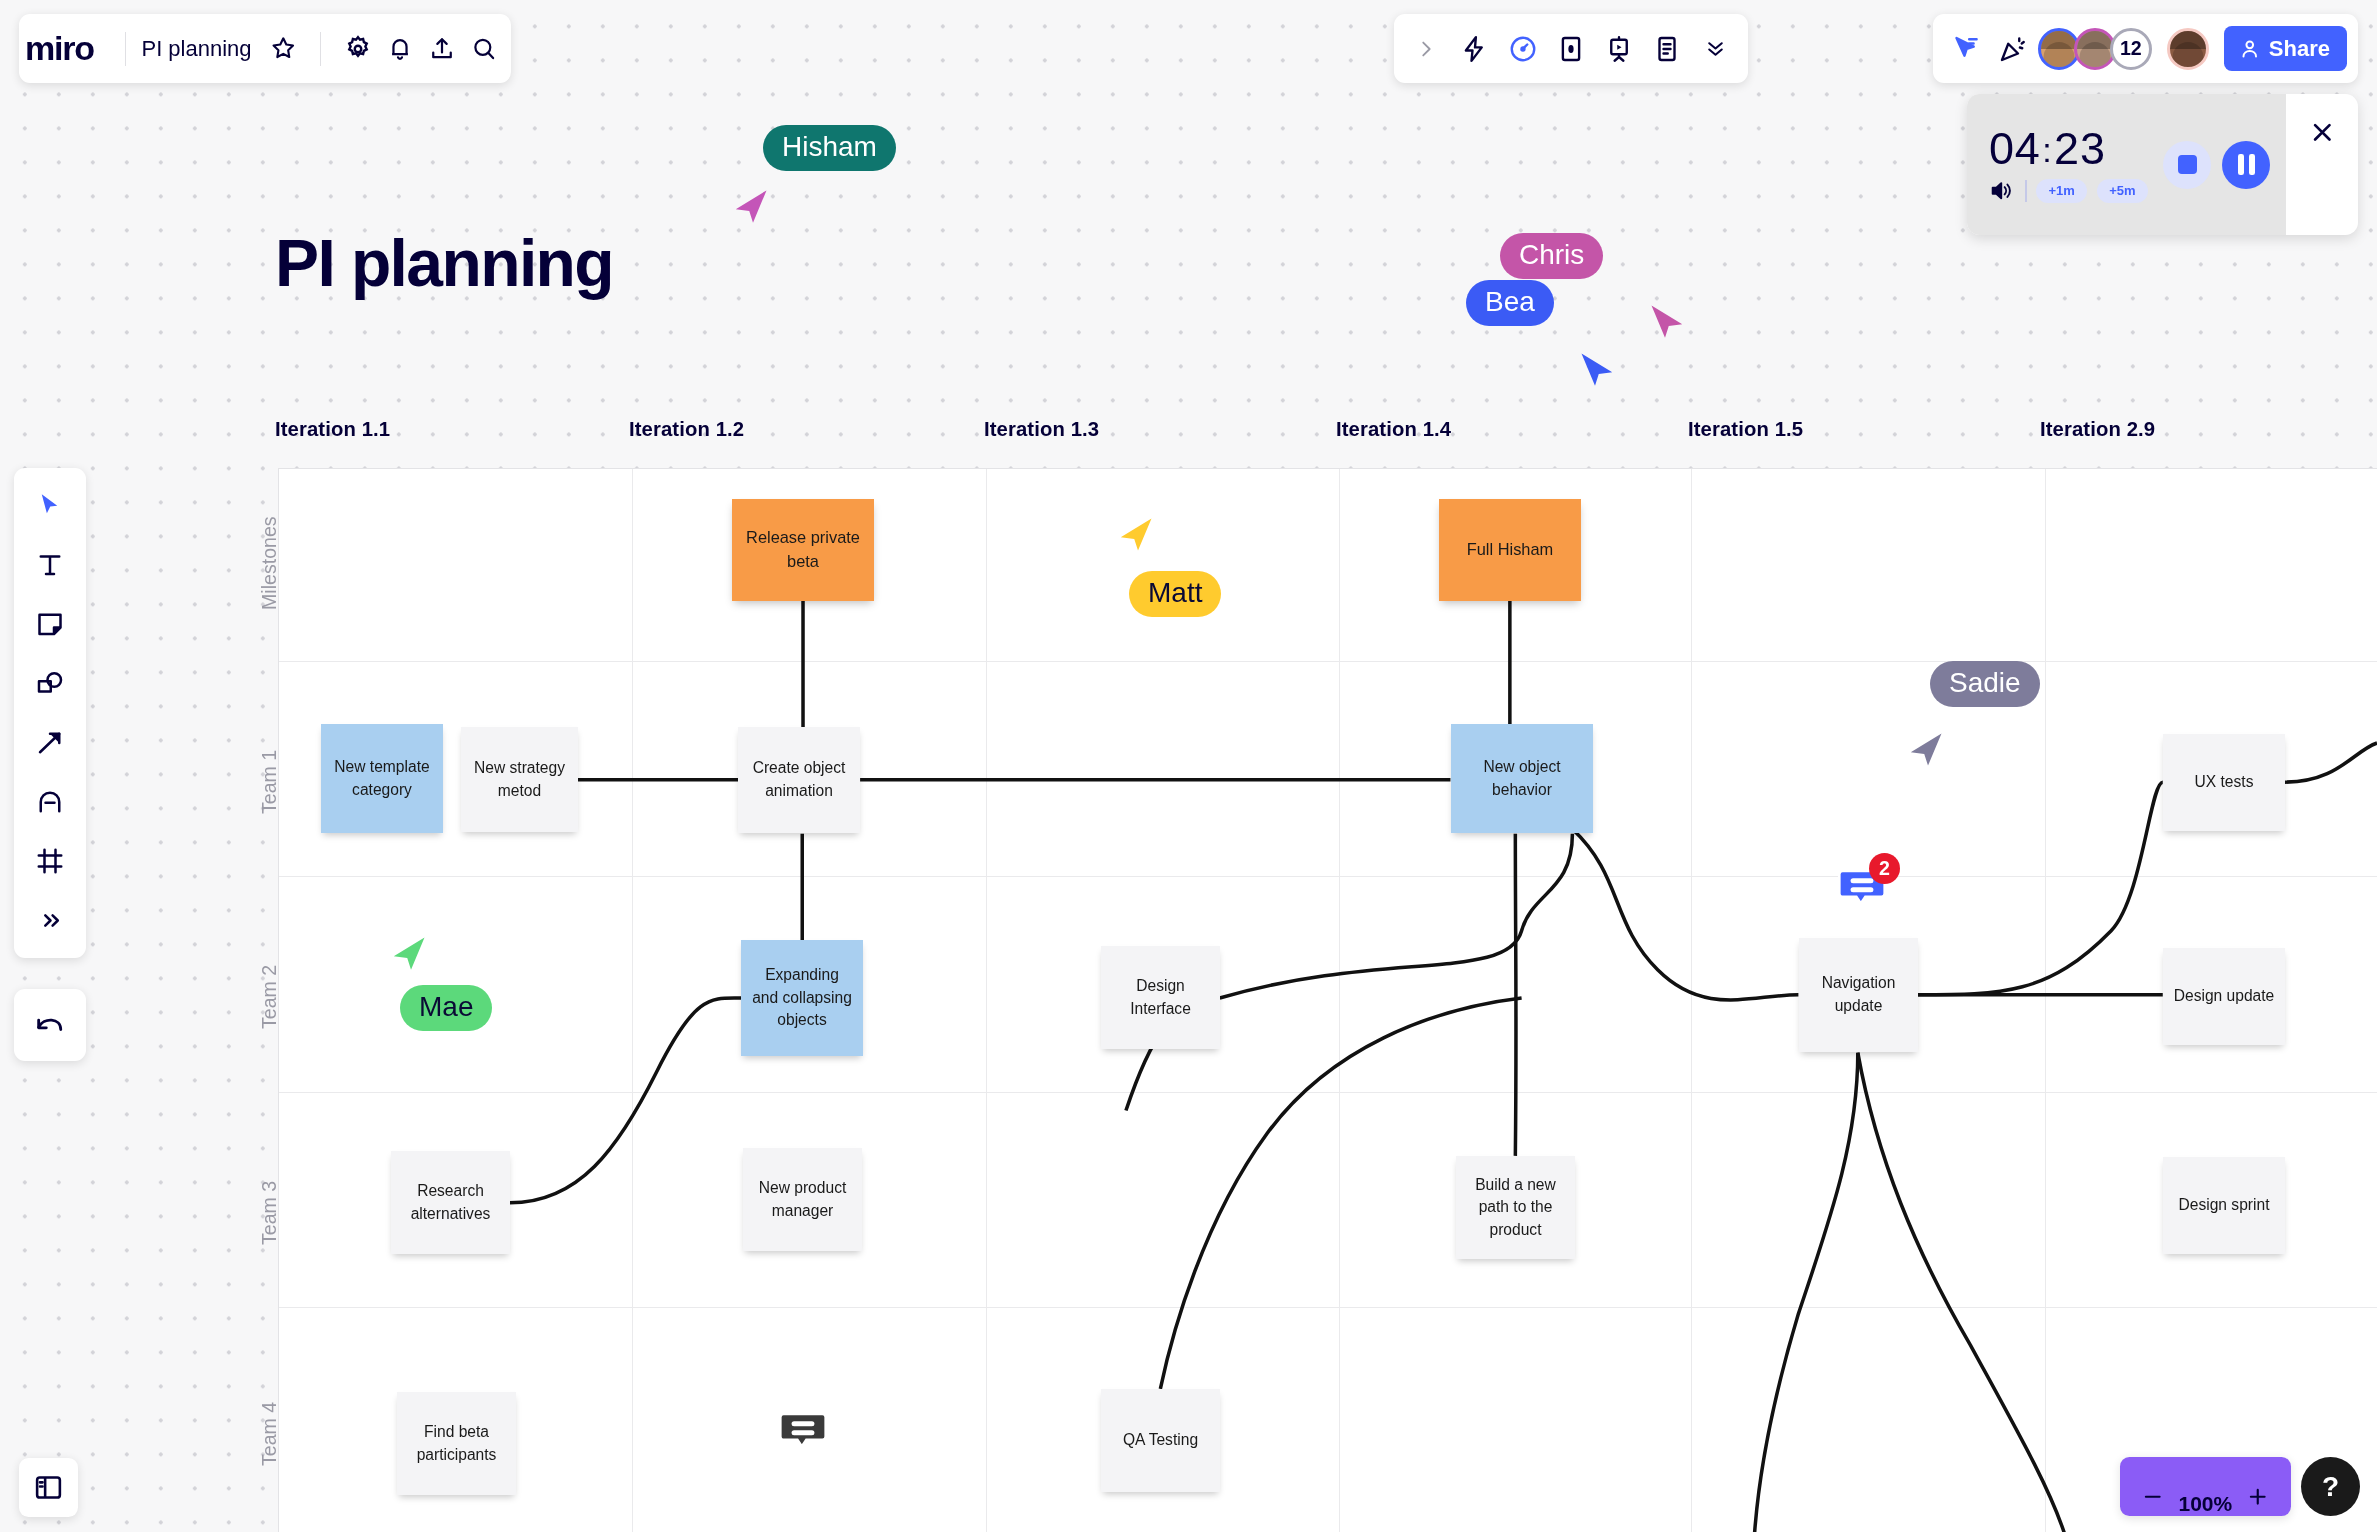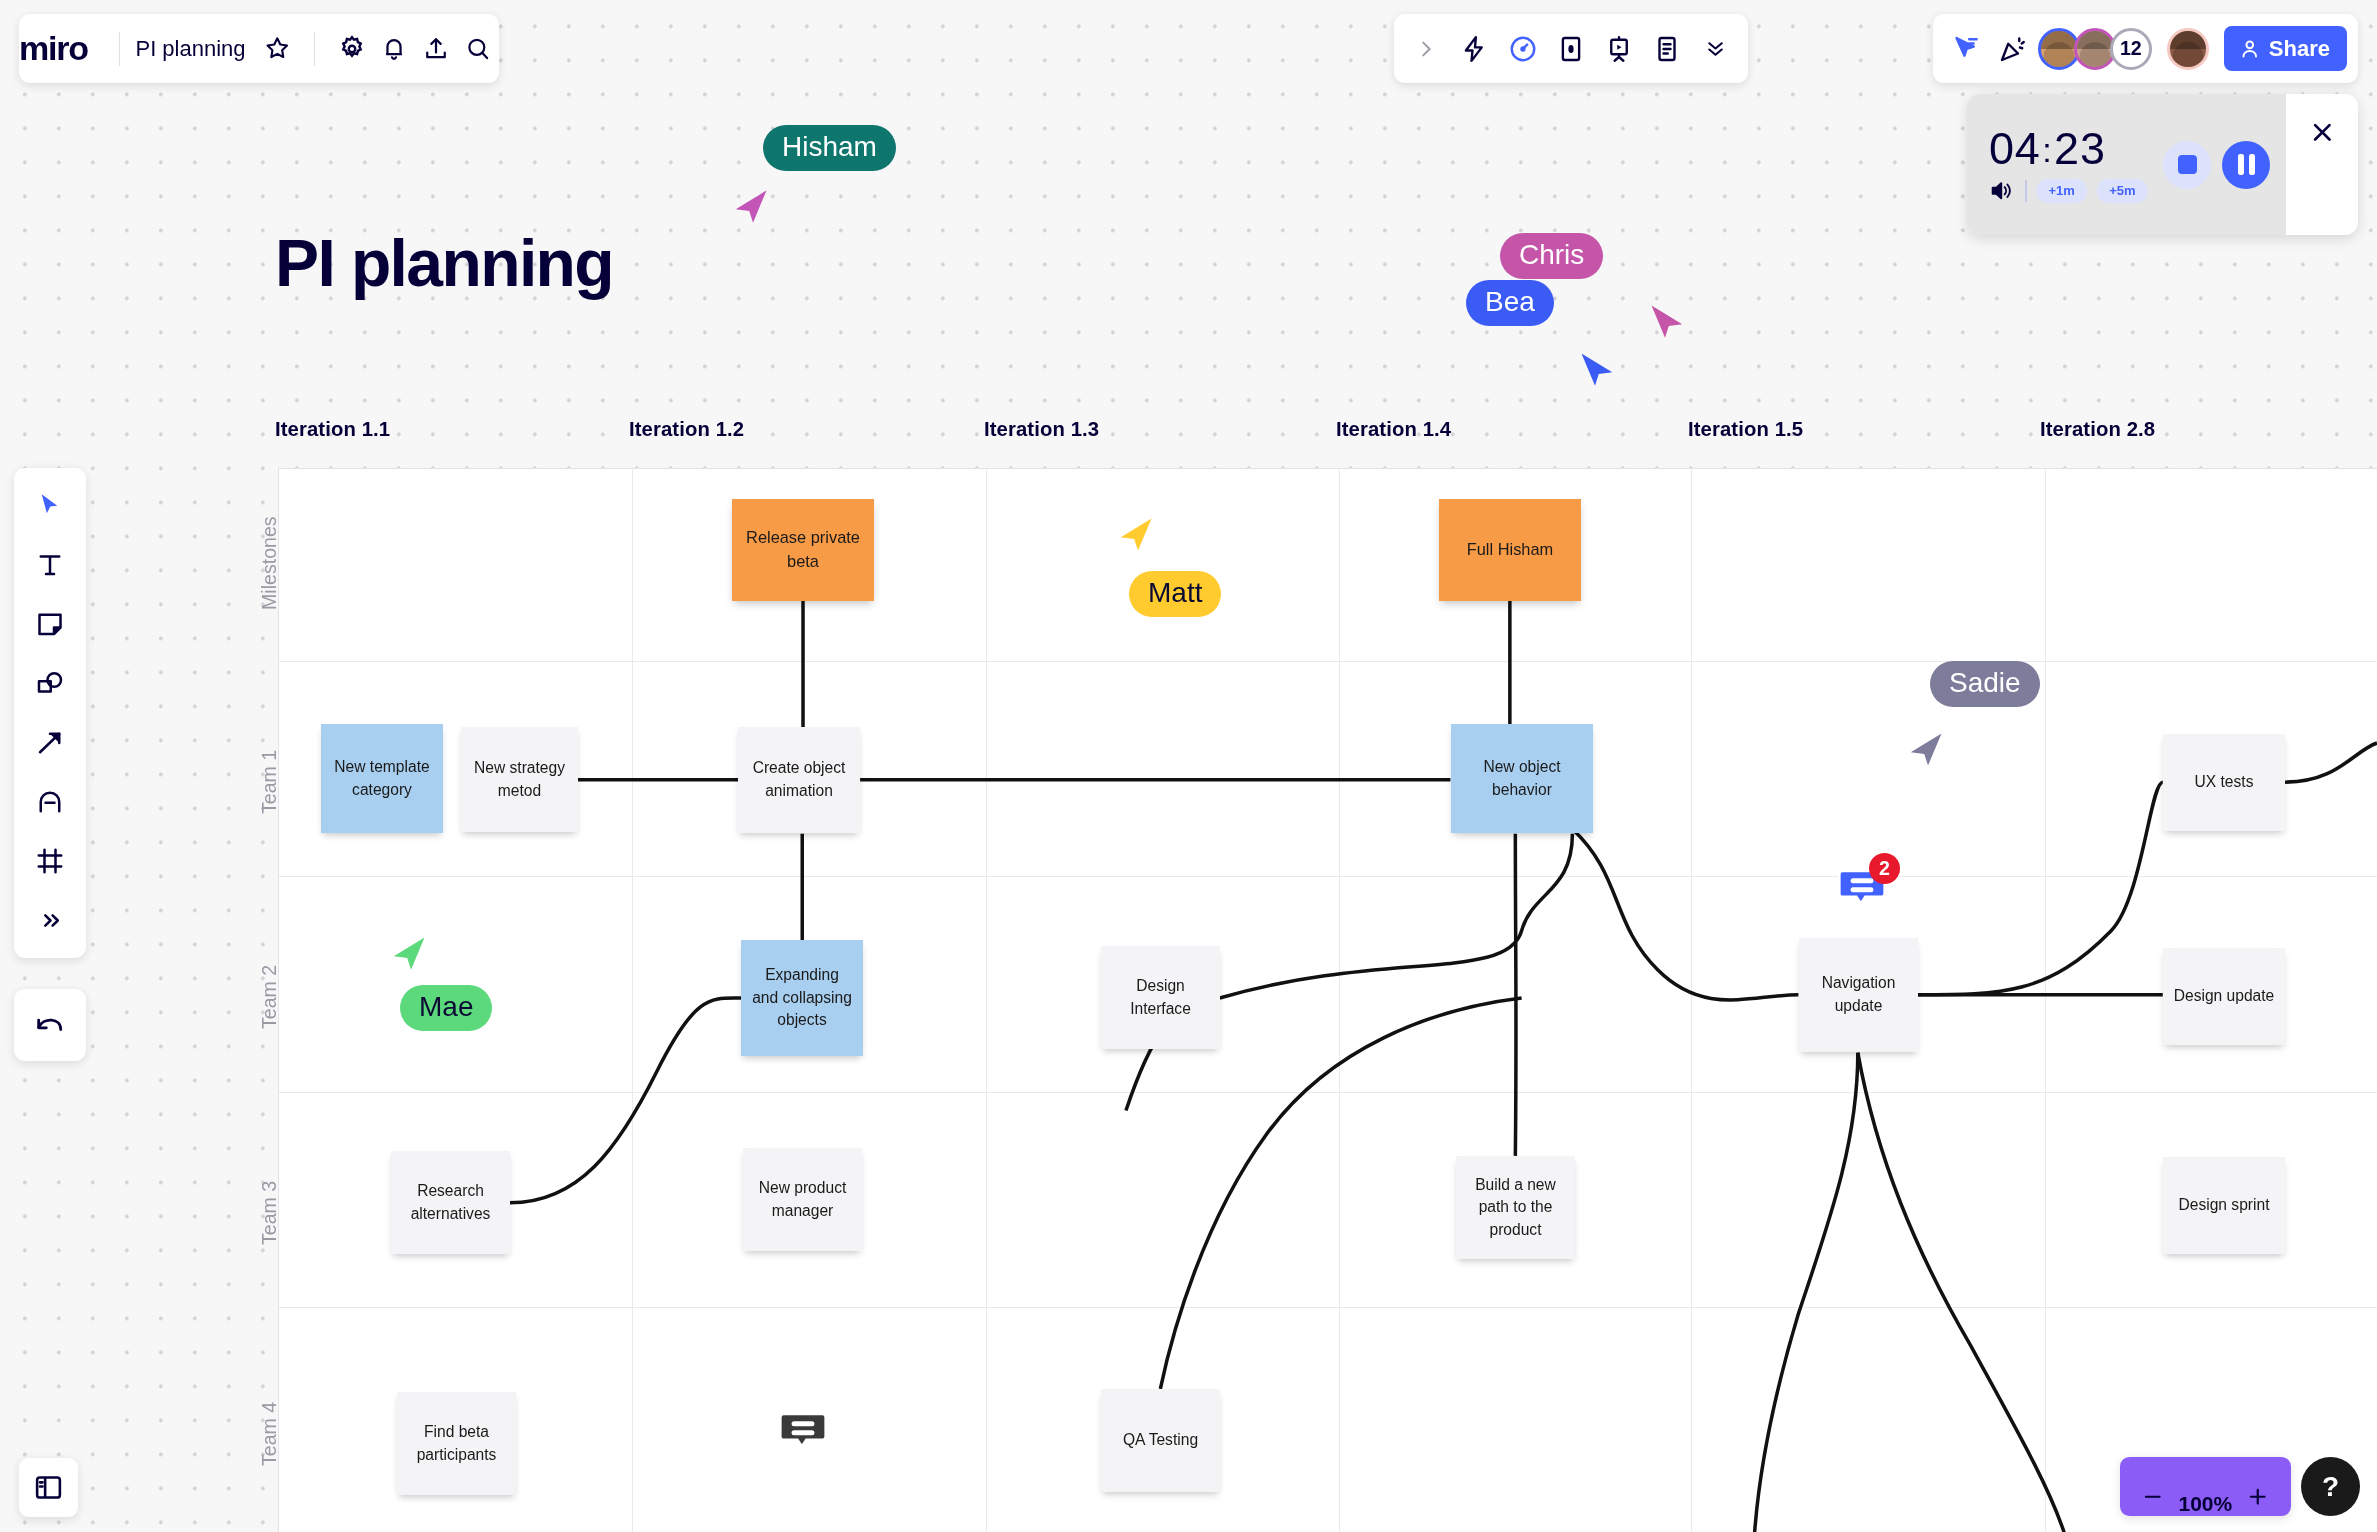--- a/index.html
+++ b/index.html
@@ -82,21 +82,21 @@
   }
   .cur-pill.dark { color:#0A0A35; }
   .cur-arrow { position:absolute; width:0; height:0; }
 
   
   #appbar {
     position:absolute; left:19px; top:14px;
     height:69px; background:#fff; border-radius:11px;
     display:flex; align-items:center;
     box-shadow:0 2.3px 9.4px rgba(0,0,0,.11);
-    padding:0 0; z-index:40;
+    padding:0 6px; z-index:40;
   }
   #logo { font-size:34px; font-weight:700; color:#050038; letter-spacing:-1.2px; margin-right:15.6px; }
   .bar-div { width:0.8px; height:34px; background:#E0E0E4; margin:0 15.6px; }
   #doc-name { font-size:22px; color:#050038; font-weight:400; }
   .icon-btn {
     width:42px; height:42px; display:flex; align-items:center; justify-content:center;
     border-radius:7px; cursor:pointer;
   }
   .icon-btn svg { display:block; }
 
@@ -228,21 +228,21 @@
   <div class="hline" style="top:623px"></div>
   <div class="hline" style="top:838px"></div>
 </div>
 
 <div id="col-heads">
     <div class="col-head" style="left: 275px; top: 418px;">Iteration 1.1</div>
     <div class="col-head" style="left: 629px; top: 418px;">Iteration 1.2</div>
     <div class="col-head" style="left: 984px; top: 418px;">Iteration 1.3</div>
     <div class="col-head" style="left: 1336px; top: 418px;">Iteration 1.4</div>
     <div class="col-head" style="left: 1688px; top: 418px;">Iteration 1.5</div>
-    <div class="col-head" style="left: 2040px; top: 418px;">Iteration 2.8</div>
+    <div class="col-head" style="left: 2040px; top: 418px;">Iteration 2.9</div>
   </div>
 
 <div id="row-labels">
     <div class="row-label" style="left: 258px; top: 610px;">Milestones</div>
     <div class="row-label" style="left: 258px; top: 814px;">Team 1</div>
     <div class="row-label" style="left: 258px; top: 1029px;">Team 2</div>
     <div class="row-label" style="left: 258px; top: 1245px;">Team 3</div>
     <div class="row-label" style="left: 258px; top: 1466px;">Team 4</div>
   </div>
 

